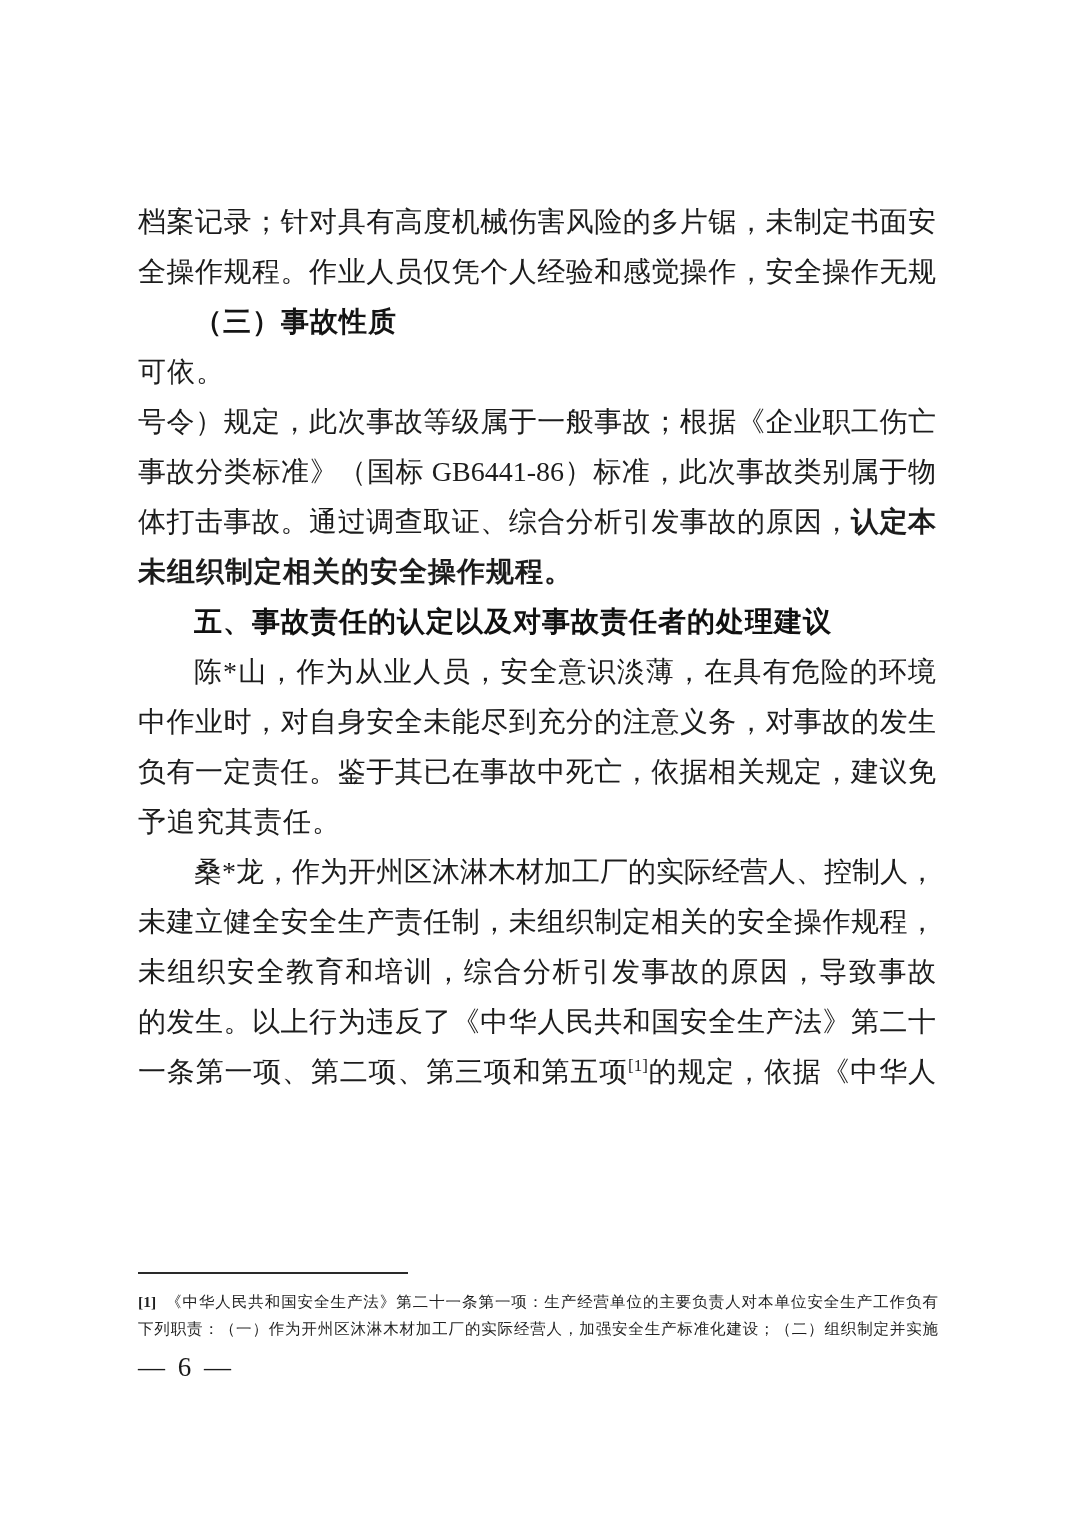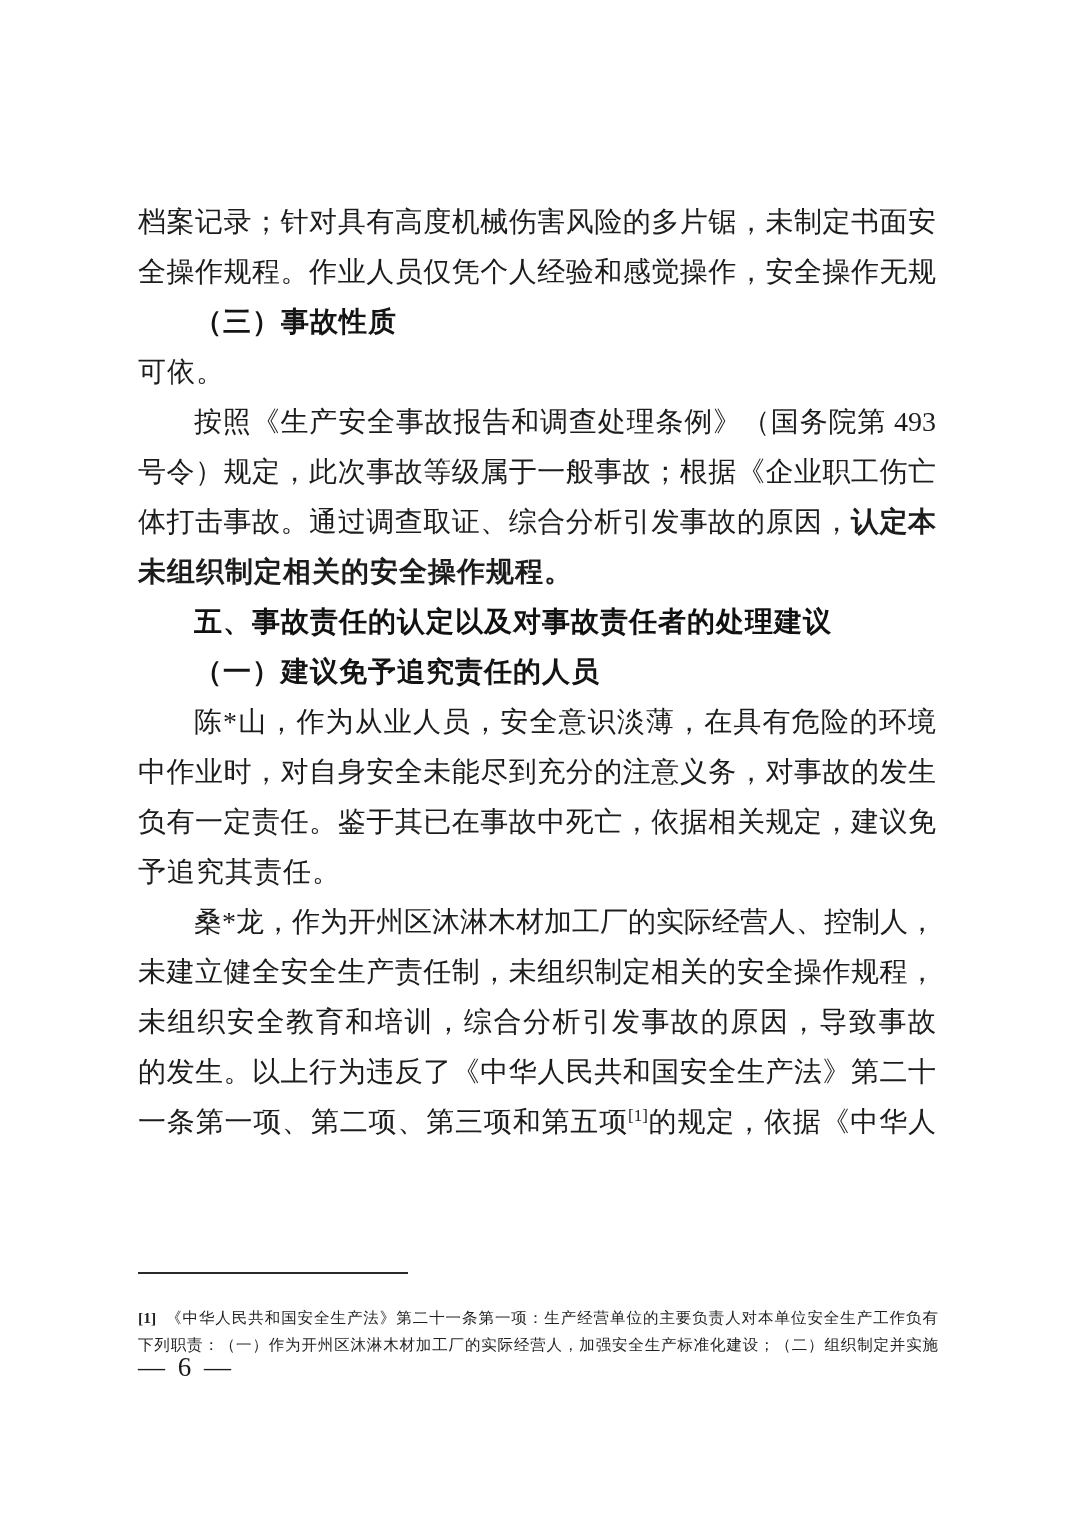--- a/index.html
+++ b/index.html
@@ -66,21 +66,20 @@
     top: 1272px;
     width: 270px;
     height: 0;
     border-top: 2px solid #2a2a2a;
   }
   .footnotes {
     position: absolute;
     left: 138px;
     top: 1288px;
     width: 800px;
-    margin-top: 16px;
   }
   .fn-line {
     font-size: 15.5px;
     line-height: 27px;
     text-align: justify;
     text-align-last: justify;
     text-justify: inter-character;
     word-break: break-all;
     color: #1f1f1f;
   }
@@ -101,26 +100,25 @@
 </style>
 </head>
 <body>
 
 <div class="page">
   <div class="content" id="doc-lines">
       <div class="line body justify"><span>档案记录；针对具有高度机械伤害风险的多片锯，未制定书面安</span></div>
       <div class="line body justify"><span>全操作规程。作业人员仅凭个人经验和感觉操作，安全操作无规</span></div>
       <div class="line heading2 indent"><span>（三）事故性质</span></div>
       <div class="line body"><span>可依。</span></div>
-      <div class="line body indent justify"><span>按照《生产安全事故报告和调查处理条例》（国务院第 493</span></div>
       <div class="line body justify"><span>号令）规定，此次事故等级属于一般事故；根据《企业职工伤亡</span></div>
+      <div class="line body justify"><span>事故分类标准》（国标 GB6441-86）标准，此次事故类别属于物</span></div>
       <div class="line body justify"><span>体打击事故。通过调查取证、综合分析引发事故的原因，</span><span class="bold">认定本</span></div>
       <div class="line body bold"><span>未组织制定相关的安全操作规程。</span></div>
       <div class="line heading1 indent"><span>五、事故责任的认定以及对事故责任者的处理建议</span></div>
-      <div class="line heading2 indent"><span>（一）建议免予追究责任的人员</span></div>
       <div class="line body indent justify"><span>陈*山，作为从业人员，安全意识淡薄，在具有危险的环境</span></div>
       <div class="line body justify"><span>中作业时，对自身安全未能尽到充分的注意义务，对事故的发生</span></div>
       <div class="line body justify"><span>负有一定责任。鉴于其已在事故中死亡，依据相关规定，建议免</span></div>
       <div class="line body"><span>予追究其责任。</span></div>
       <div class="line body indent justify"><span>桑*龙，作为开州区沐淋木材加工厂的实际经营人、控制人，</span></div>
       <div class="line body justify"><span>未建立健全安全生产责任制，未组织制定相关的安全操作规程，</span></div>
       <div class="line body justify"><span>未组织安全教育和培训，综合分析引发事故的原因，导致事故</span></div>
       <div class="line body justify"><span>的发生。以上行为违反了《中华人民共和国安全生产法》第二十</span></div>
       <div class="line body justify"><span>一条第一项、第二项、第三项和第五项</span><sup class="fn-ref">[1]</sup><span>的规定，依据《中华人</span></div>
     </div>

